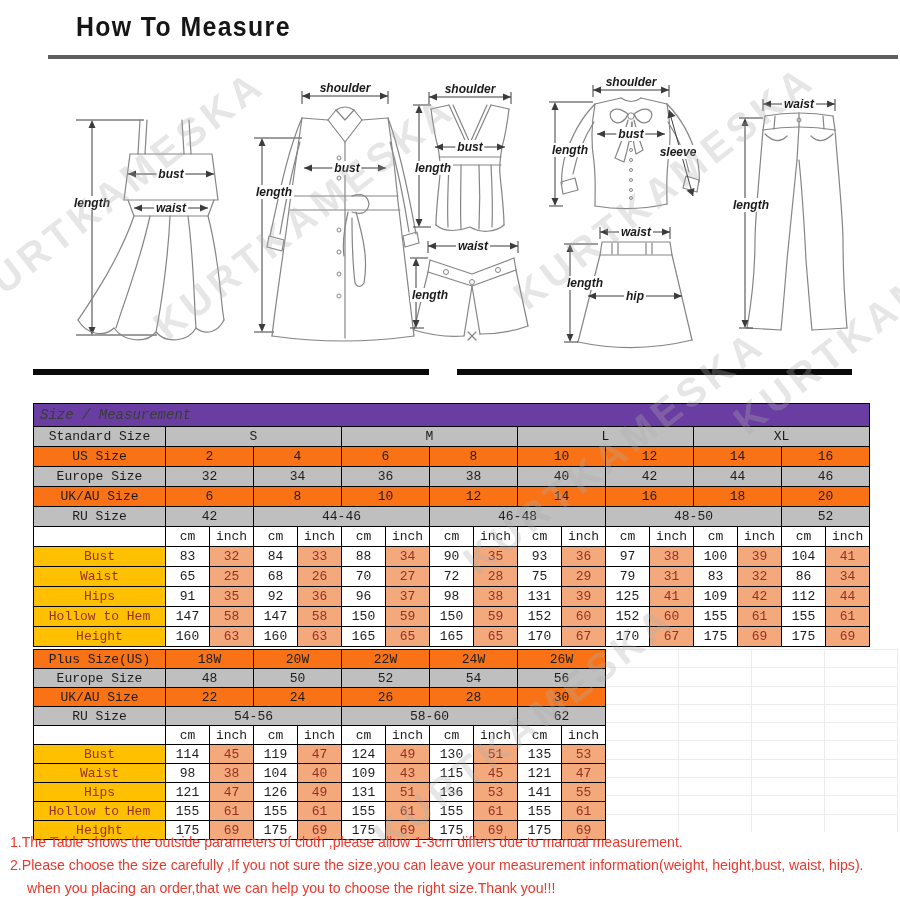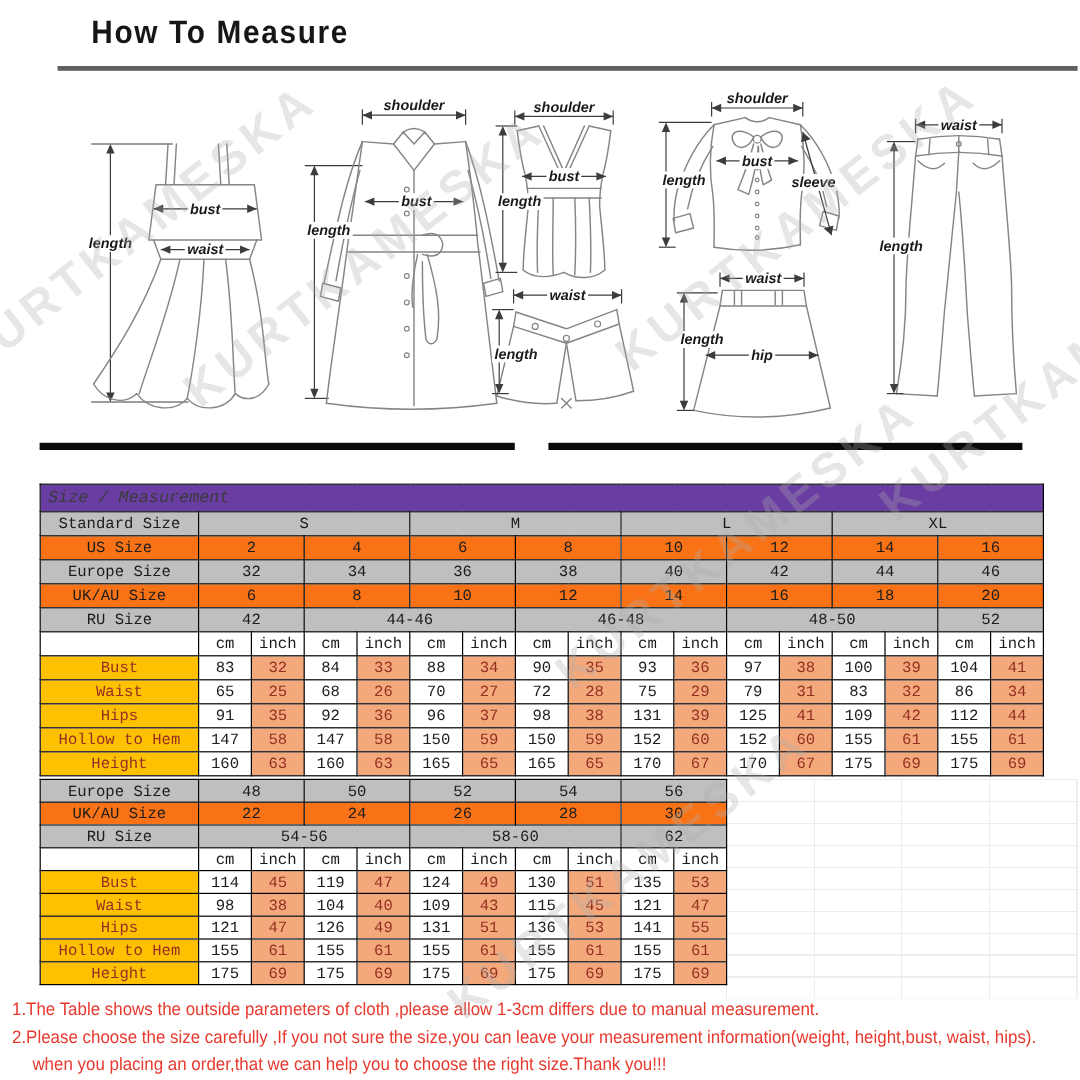--- a/index.html
+++ b/index.html
@@ -525,20 +525,28 @@
       <col style="width: 44px;">
       <col style="width: 44px;">
       <col style="width: 44px;">
       <col style="width: 44px;">
       <col style="width: 44px;">
       <col style="width: 44px;">
       <col style="width: 44px;">
     </colgroup>
     <tbody>
       <tr>
+        <td class="c-green">Plus Size(US)</td>
+        <td colspan="2" class="c-green">18W</td>
+        <td colspan="2" class="c-green">20W</td>
+        <td colspan="2" class="c-green">22W</td>
+        <td colspan="2" class="c-green">24W</td>
+        <td colspan="2" class="c-green">26W</td>
+      </tr>
+      <tr>
         <td class="c-gray">Europe Size</td>
         <td colspan="2" class="c-gray">48</td>
         <td colspan="2" class="c-gray">50</td>
         <td colspan="2" class="c-gray">52</td>
         <td colspan="2" class="c-gray">54</td>
         <td colspan="2" class="c-gray">56</td>
       </tr>
       <tr>
         <td class="c-green">UK/AU Size</td>
         <td colspan="2" class="c-green">22</td>

